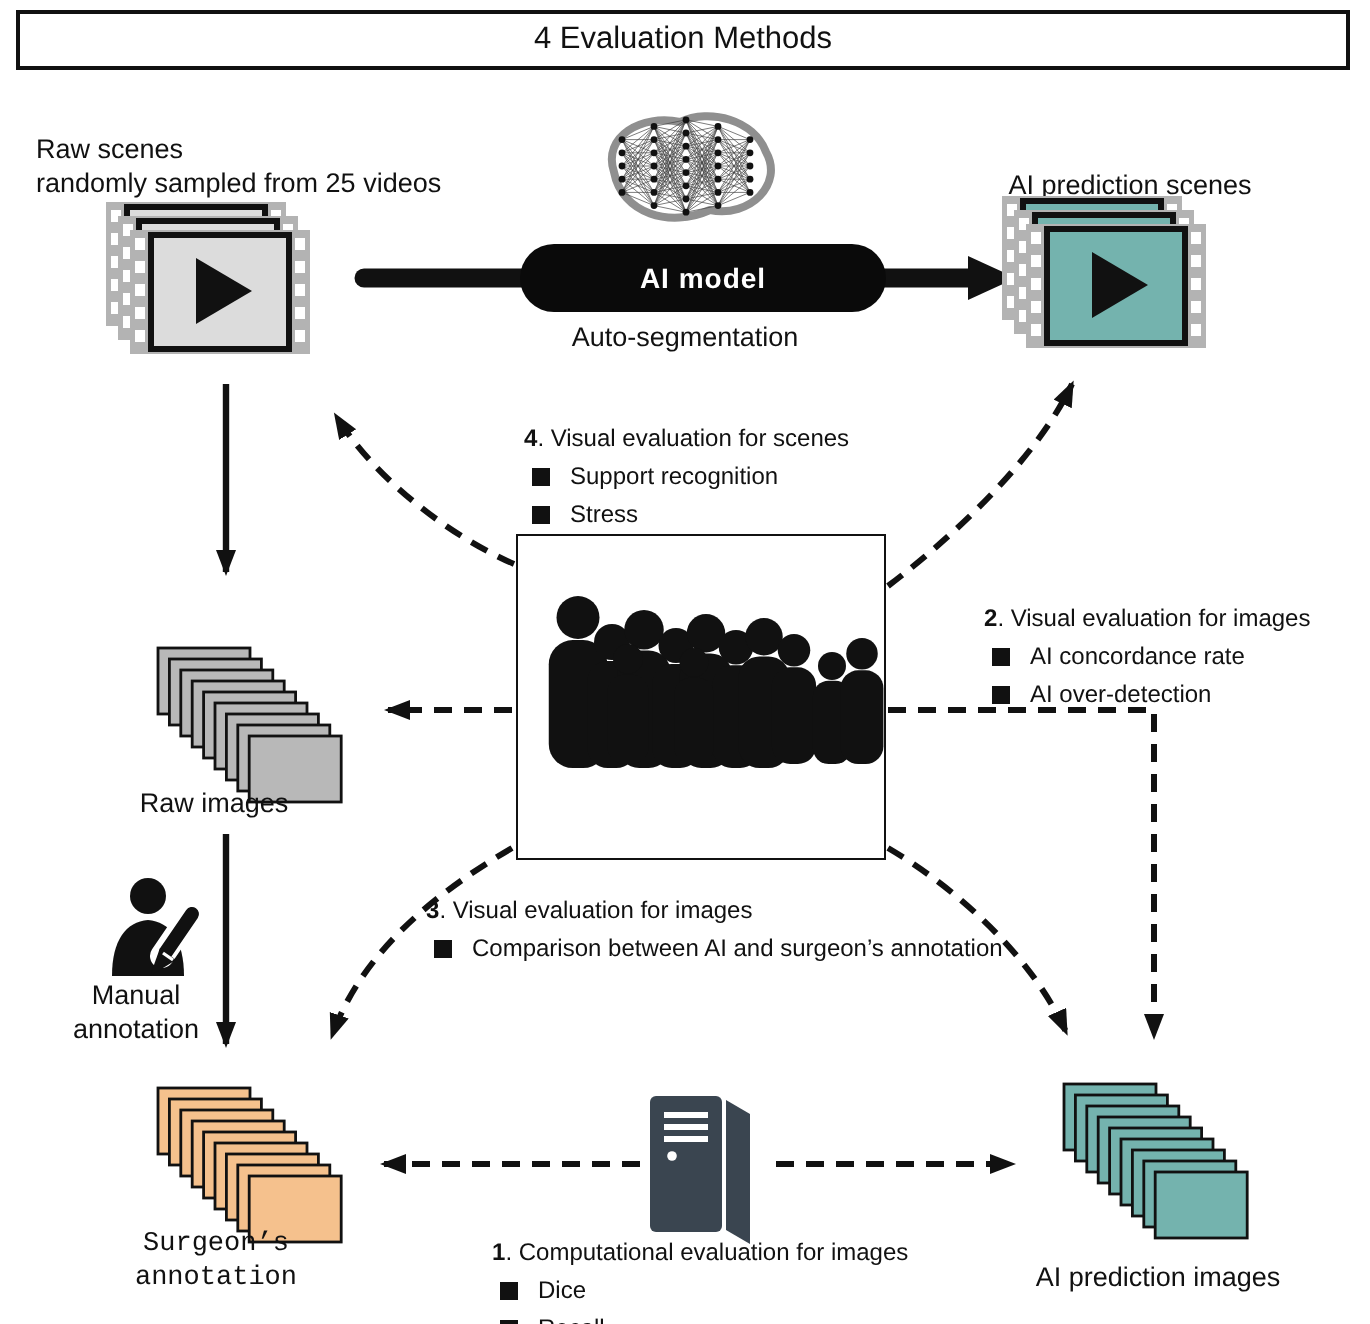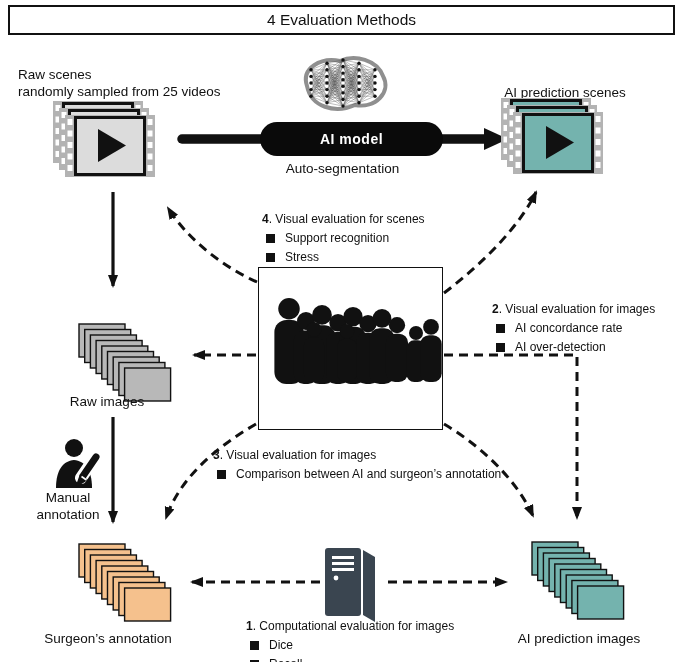--- a/index.html
+++ b/index.html
@@ -452,21 +452,21 @@
       <rect x="1" y="1" width="46" height="33" fill="#f5c18d" stroke="#111111" stroke-width="1.4"></rect>
       <rect x="6.7" y="6.5" width="46" height="33" fill="#f5c18d" stroke="#111111" stroke-width="1.4"></rect>
       <rect x="12.4" y="12" width="46" height="33" fill="#f5c18d" stroke="#111111" stroke-width="1.4"></rect>
       <rect x="18.1" y="17.5" width="46" height="33" fill="#f5c18d" stroke="#111111" stroke-width="1.4"></rect>
       <rect x="23.8" y="23" width="46" height="33" fill="#f5c18d" stroke="#111111" stroke-width="1.4"></rect>
       <rect x="29.5" y="28.5" width="46" height="33" fill="#f5c18d" stroke="#111111" stroke-width="1.4"></rect>
       <rect x="35.2" y="34" width="46" height="33" fill="#f5c18d" stroke="#111111" stroke-width="1.4"></rect>
       <rect x="40.9" y="39.5" width="46" height="33" fill="#f5c18d" stroke="#111111" stroke-width="1.4"></rect>
       <rect x="46.6" y="45" width="46" height="33" fill="#f5c18d" stroke="#111111" stroke-width="1.4"></rect>
     </svg>
-  <div class="abs lbl ctr" style="left:38px;top:630px;width:140px;">Surgeon’s annotation</div>
+  <div class="abs lbl ctr" style="left:38px;top:614px;width:140px;font-family:Liberation Mono, monospace;">Surgeon’s annotation</div>
 
   <svg class="abs z2" style="left:323px;top:546px;" width="60" height="78">
     <rect x="2" y="2" width="36" height="68" rx="3" fill="#3a4550"></rect>
     <polygon points="40,4 52,11 52,76 40,69" fill="#3a4550"></polygon>
     <rect x="9" y="10" width="22" height="3" fill="#fff"></rect>
     <rect x="9" y="16" width="22" height="3" fill="#fff"></rect>
     <rect x="9" y="22" width="22" height="3" fill="#fff"></rect>
     <circle cx="13" cy="32" r="2.4" fill="#fff"></circle>
   </svg>
 

